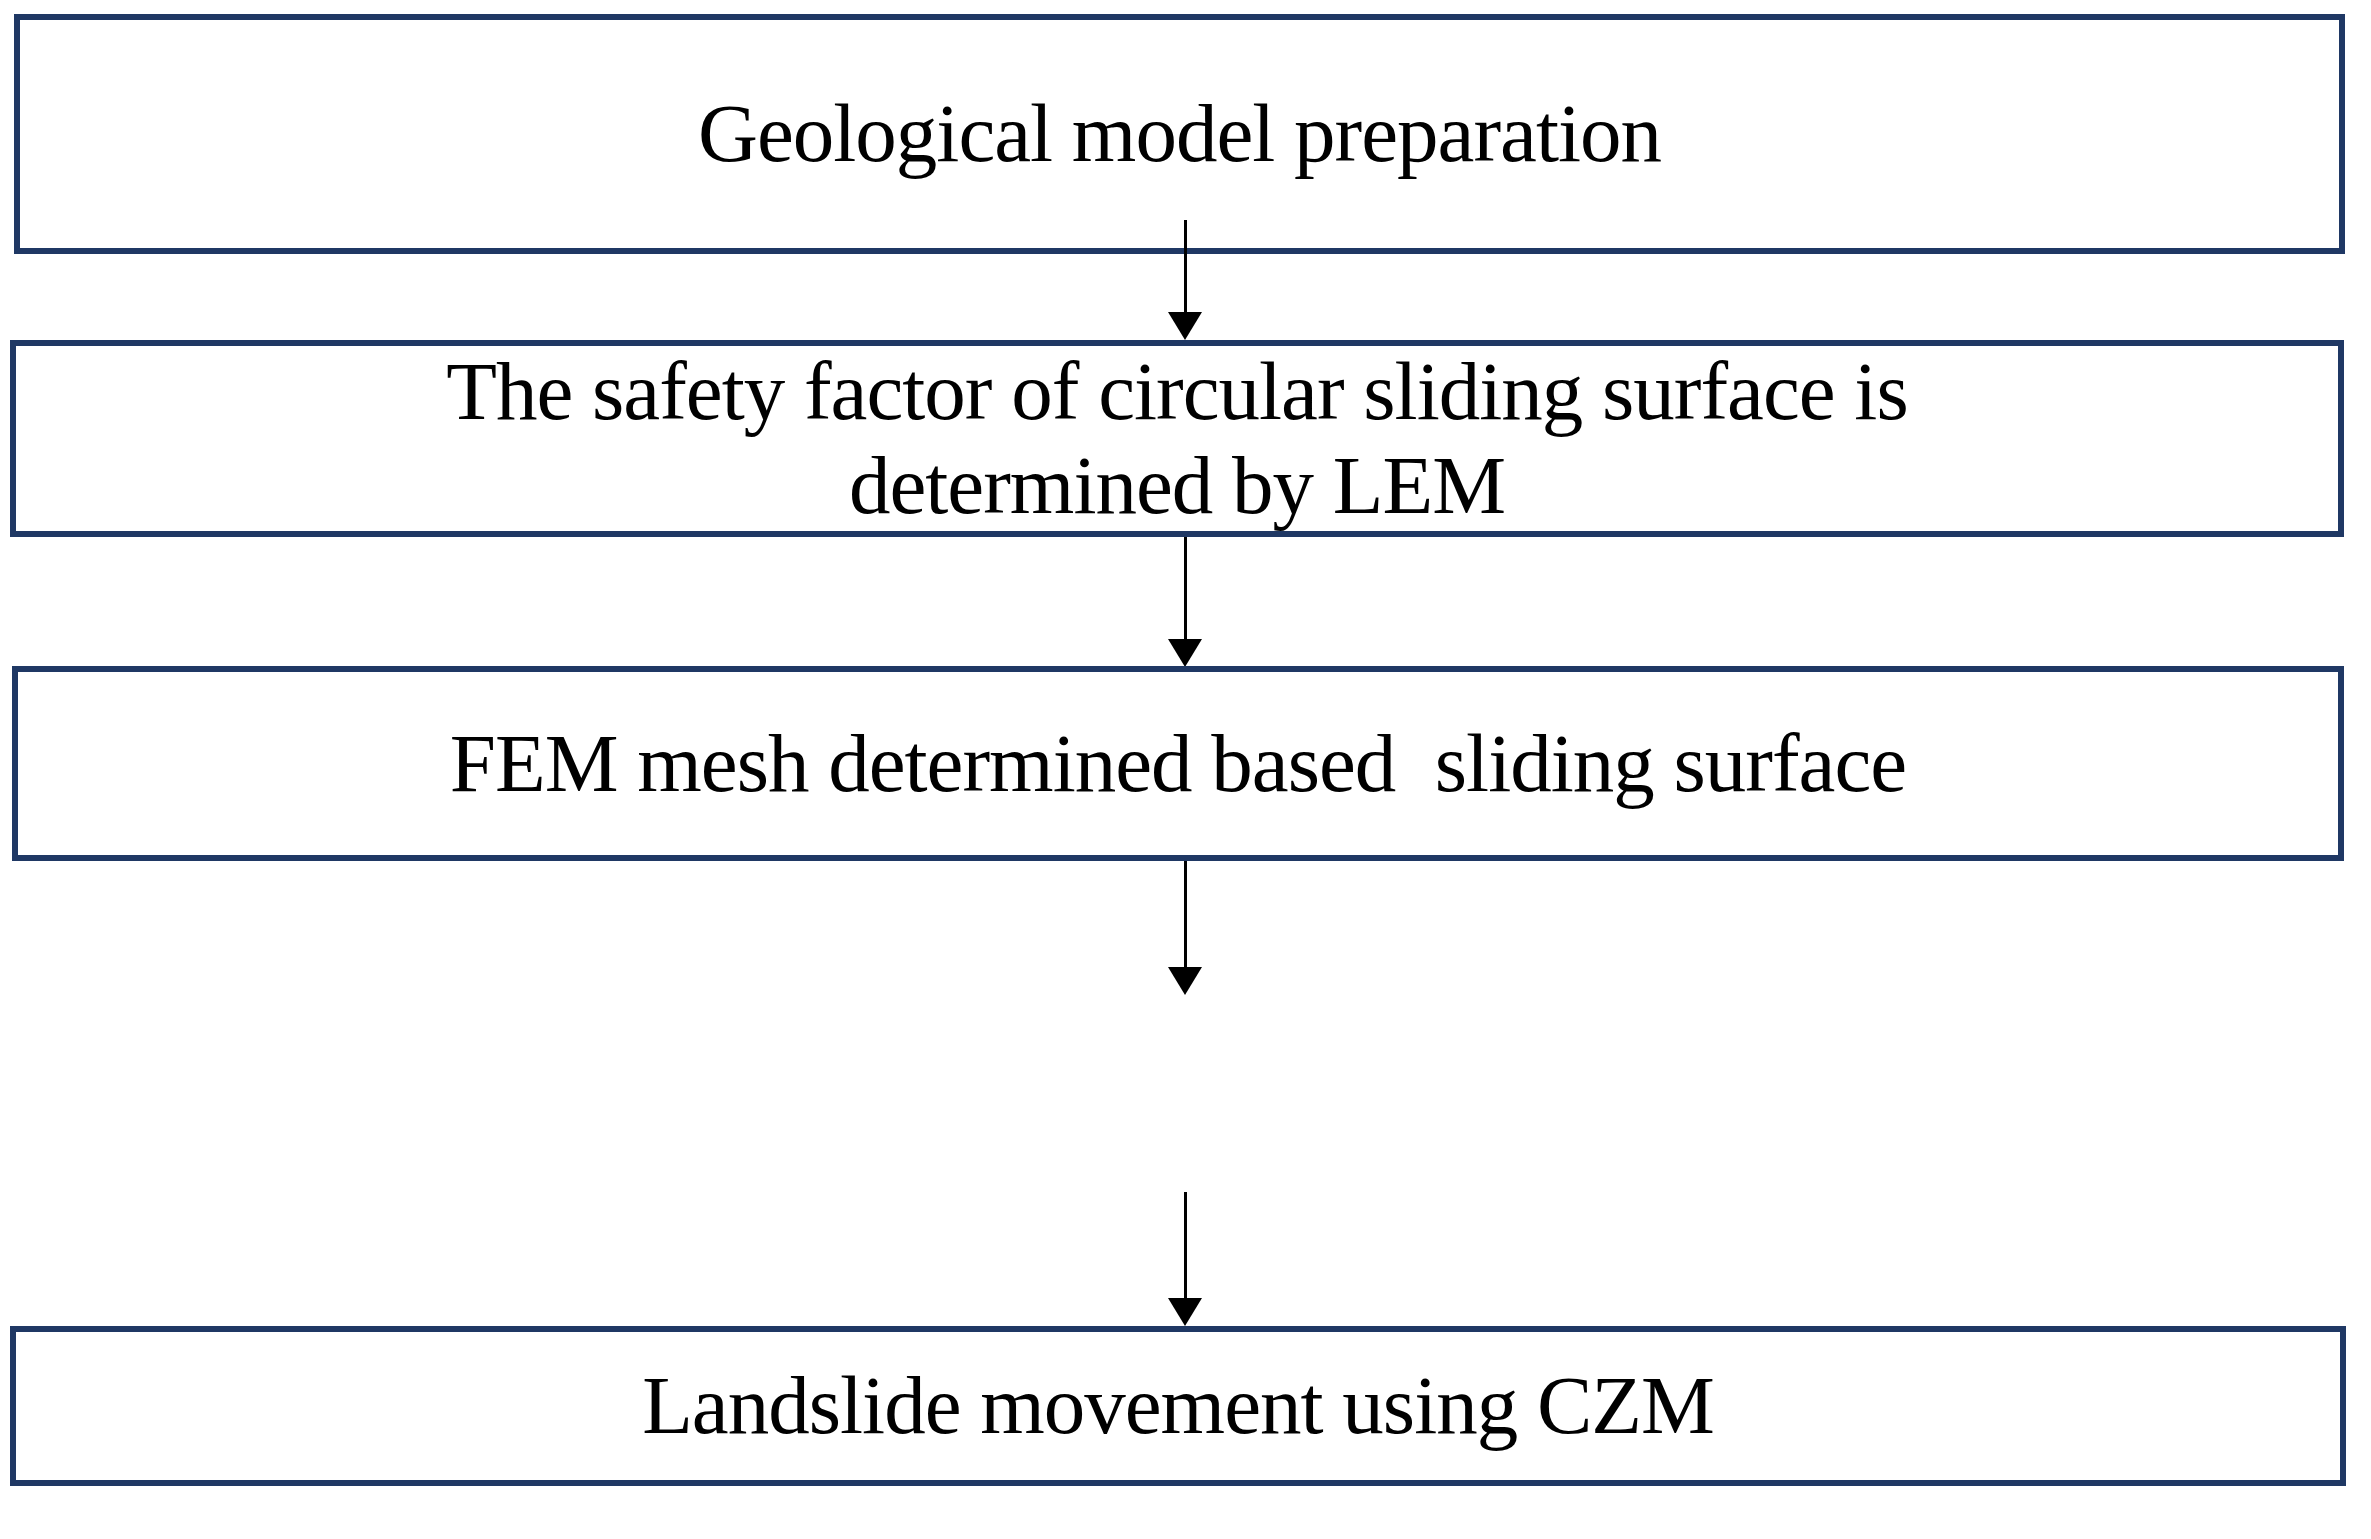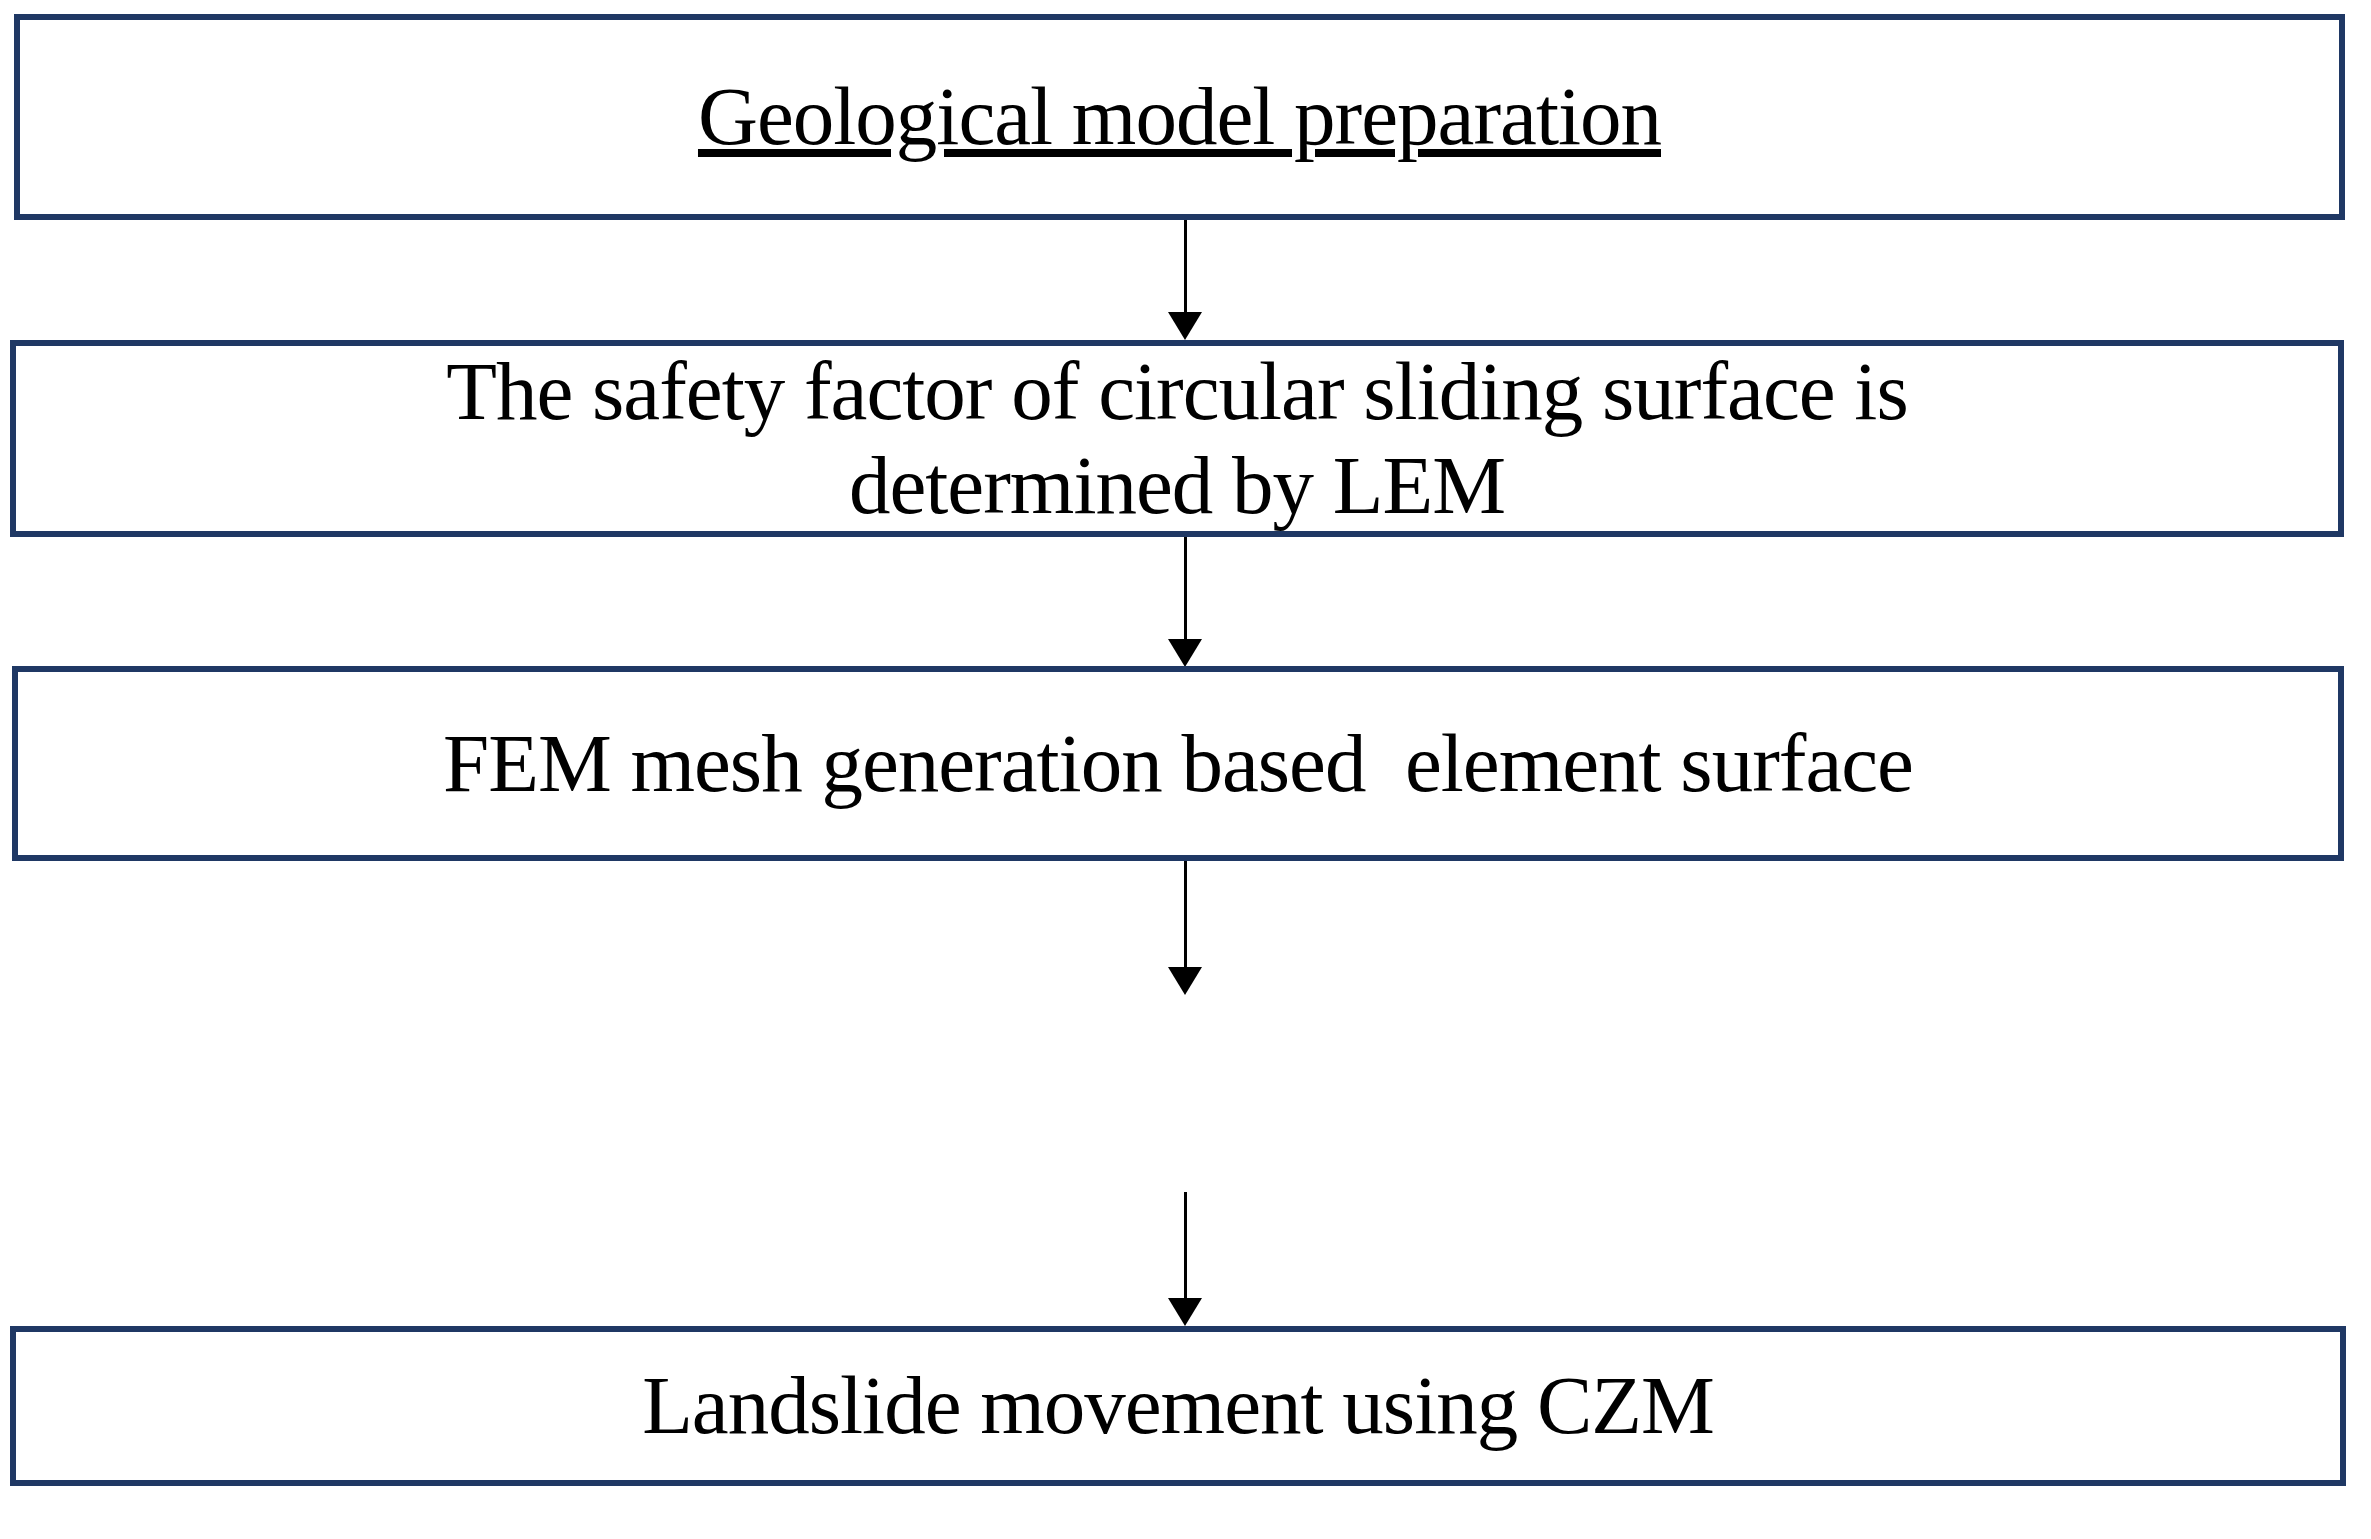--- a/index.html
+++ b/index.html
@@ -29,21 +29,21 @@
     text-align: center;
   }
   .flow-label {
     font-size: 83px;
     line-height: 1.13;
     color: #000000;
     white-space: pre-wrap;
     letter-spacing: -1px;
     padding: 0 40px;
   }
-  .node-1 { left: 14px;  top: 14px;   width: 2331px; height: 206px; text-decoration: underline; }
+  .node-1 { left: 14px;  top: 14px;   width: 2331px; height: 240px; }
   .node-2 { left: 10px;  top: 340px;  width: 2334px; height: 197px; justify-content: center; }
   .node-3 { left: 12px;  top: 666px;  width: 2332px; height: 195px; }
   .node-4 { left: 12px;  top: 995px; width: 2334px; height: 197px; }
   .node-5 { left: 10px;  top: 1326px; width: 2336px; height: 160px; }
 
   .flow-arrow {
     position: absolute;
     width: 34px;
     margin-left: -17px;
     left: 1185px;
@@ -91,21 +91,21 @@
     <div class="flow-label">The safety factor of circular sliding surface is
 determined by LEM</div>
   </div>
 
   <div class="flow-arrow arrow-2">
     <div class="arrow-shaft"></div>
     <div class="arrow-head"></div>
   </div>
 
   <div class="flow-box node-3">
-    <div class="flow-label">FEM mesh generation based  element surface</div>
+    <div class="flow-label">FEM mesh determined based  sliding surface</div>
   </div>
 
   <div class="flow-arrow arrow-3">
     <div class="arrow-shaft"></div>
     <div class="arrow-head"></div>
   </div>
 
 
   <div class="flow-arrow arrow-4">
     <div class="arrow-shaft"></div>

